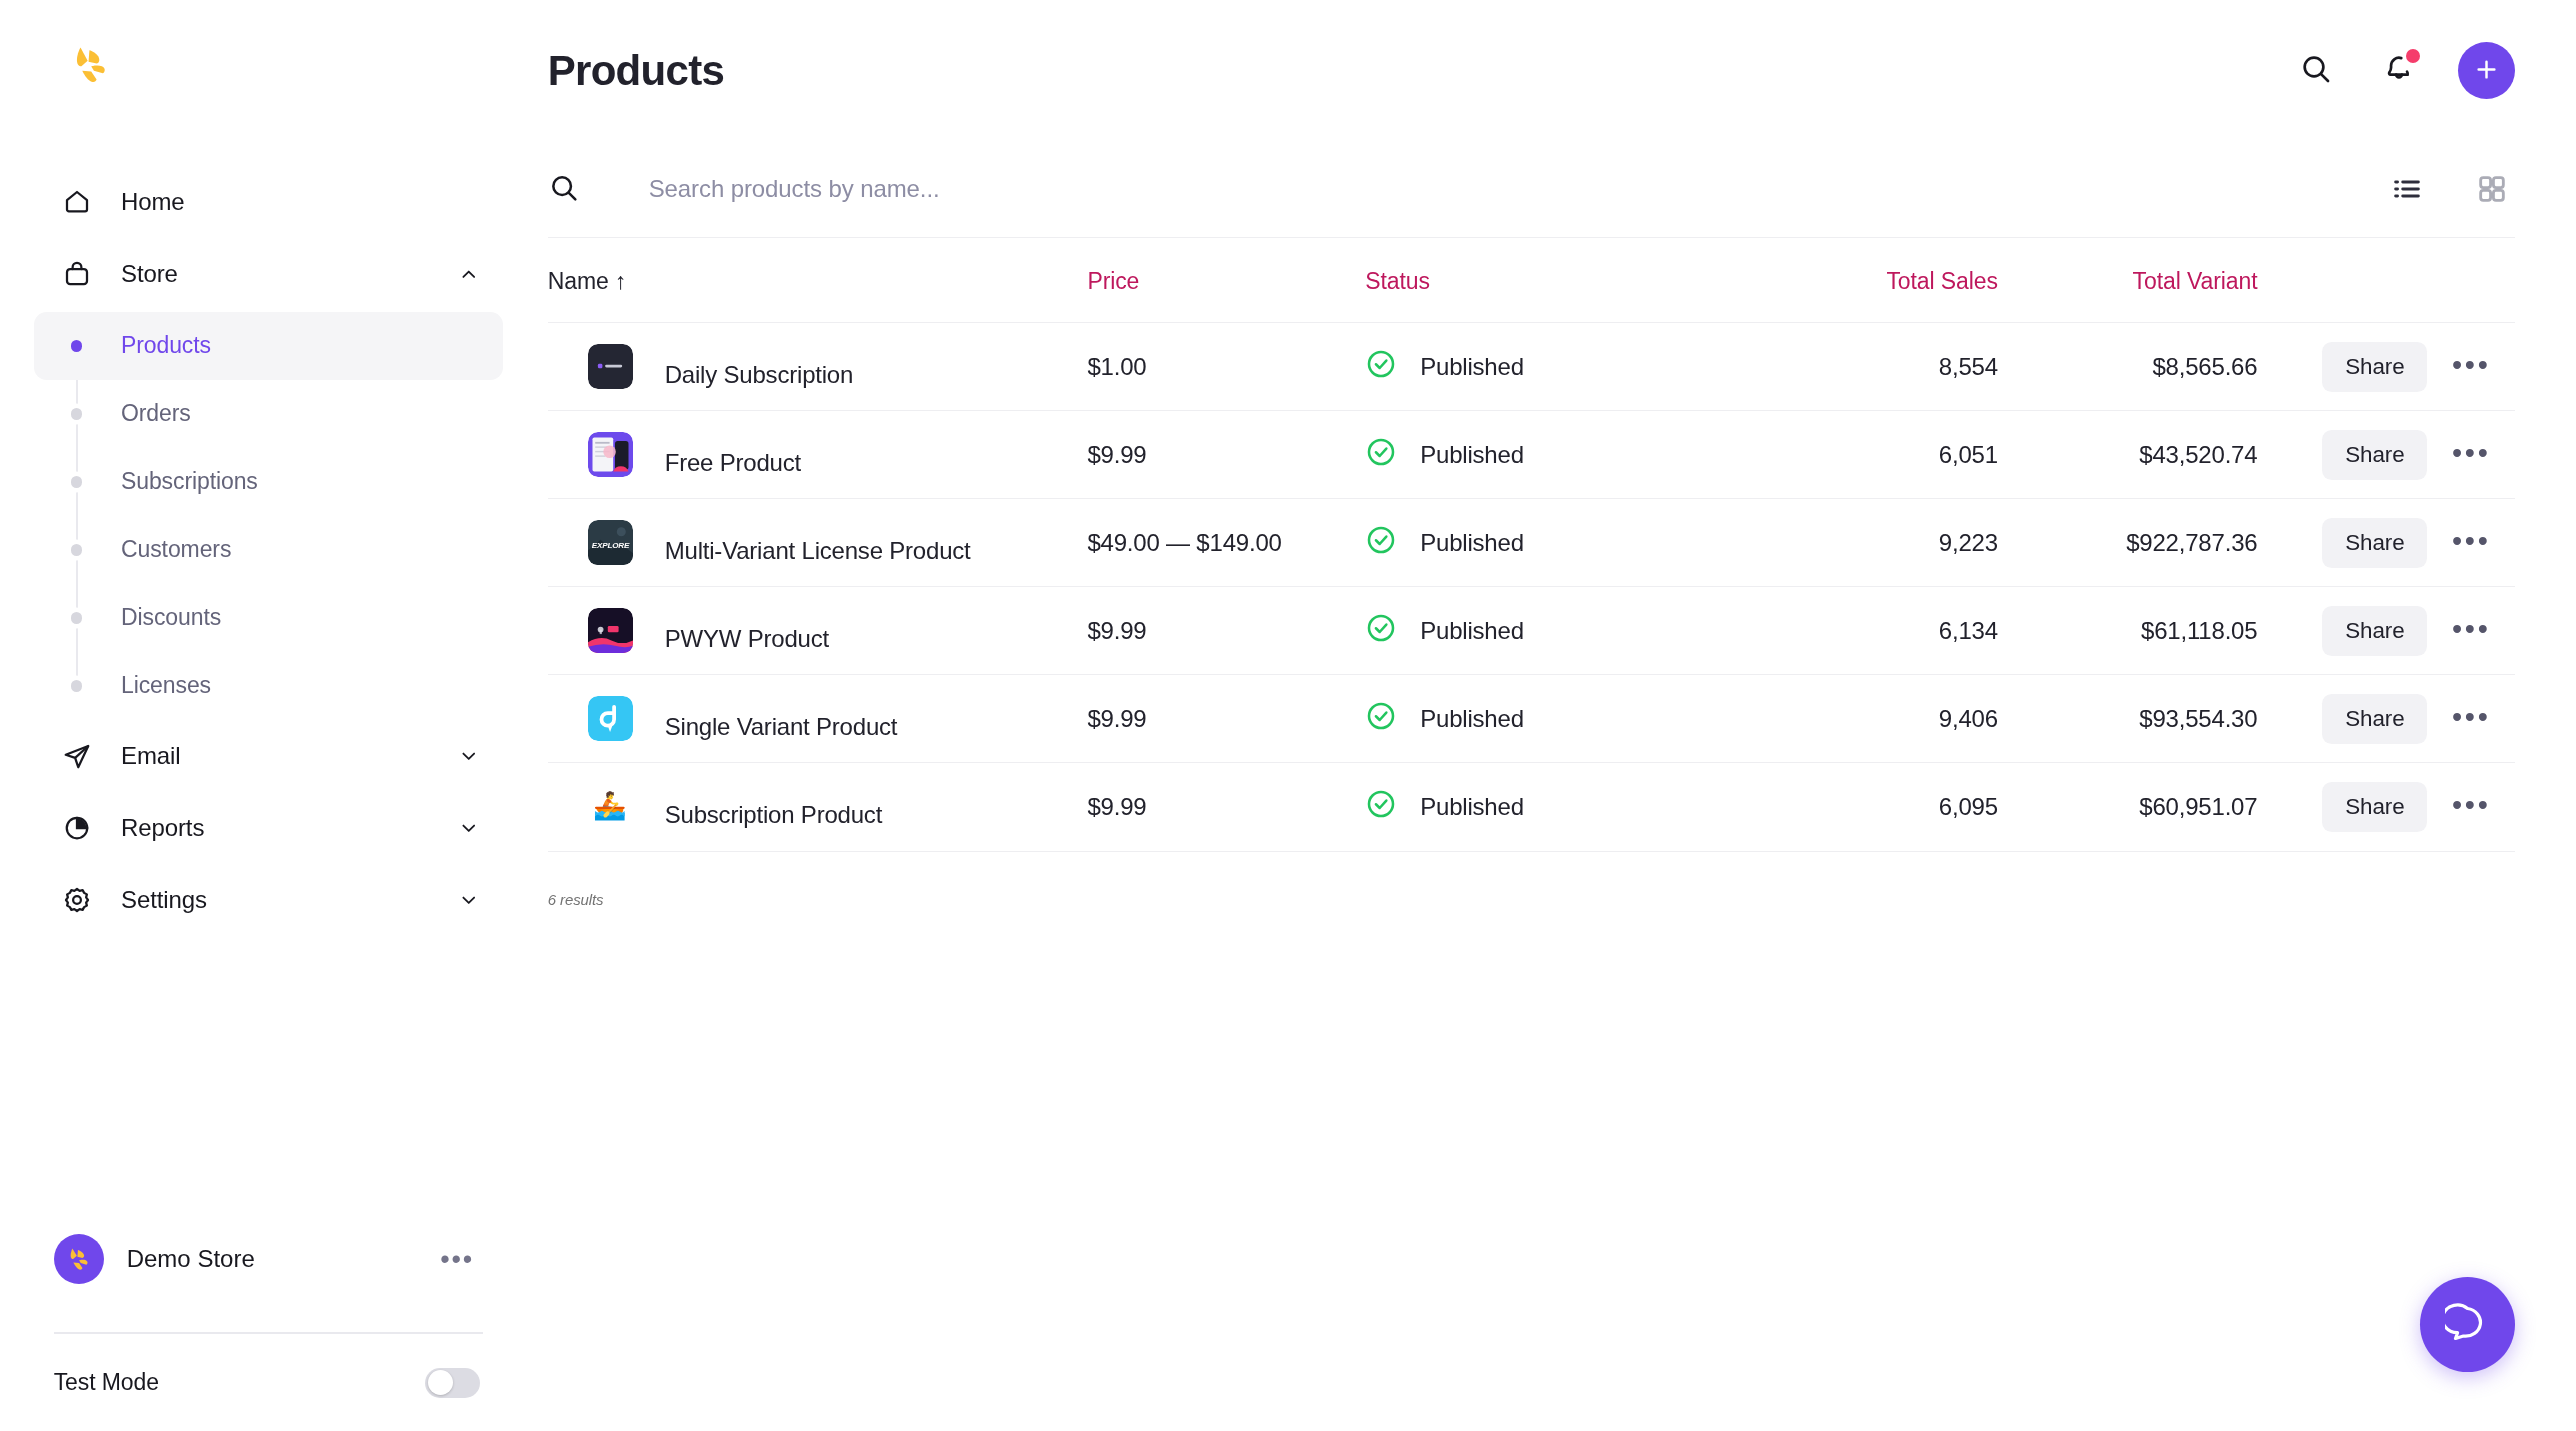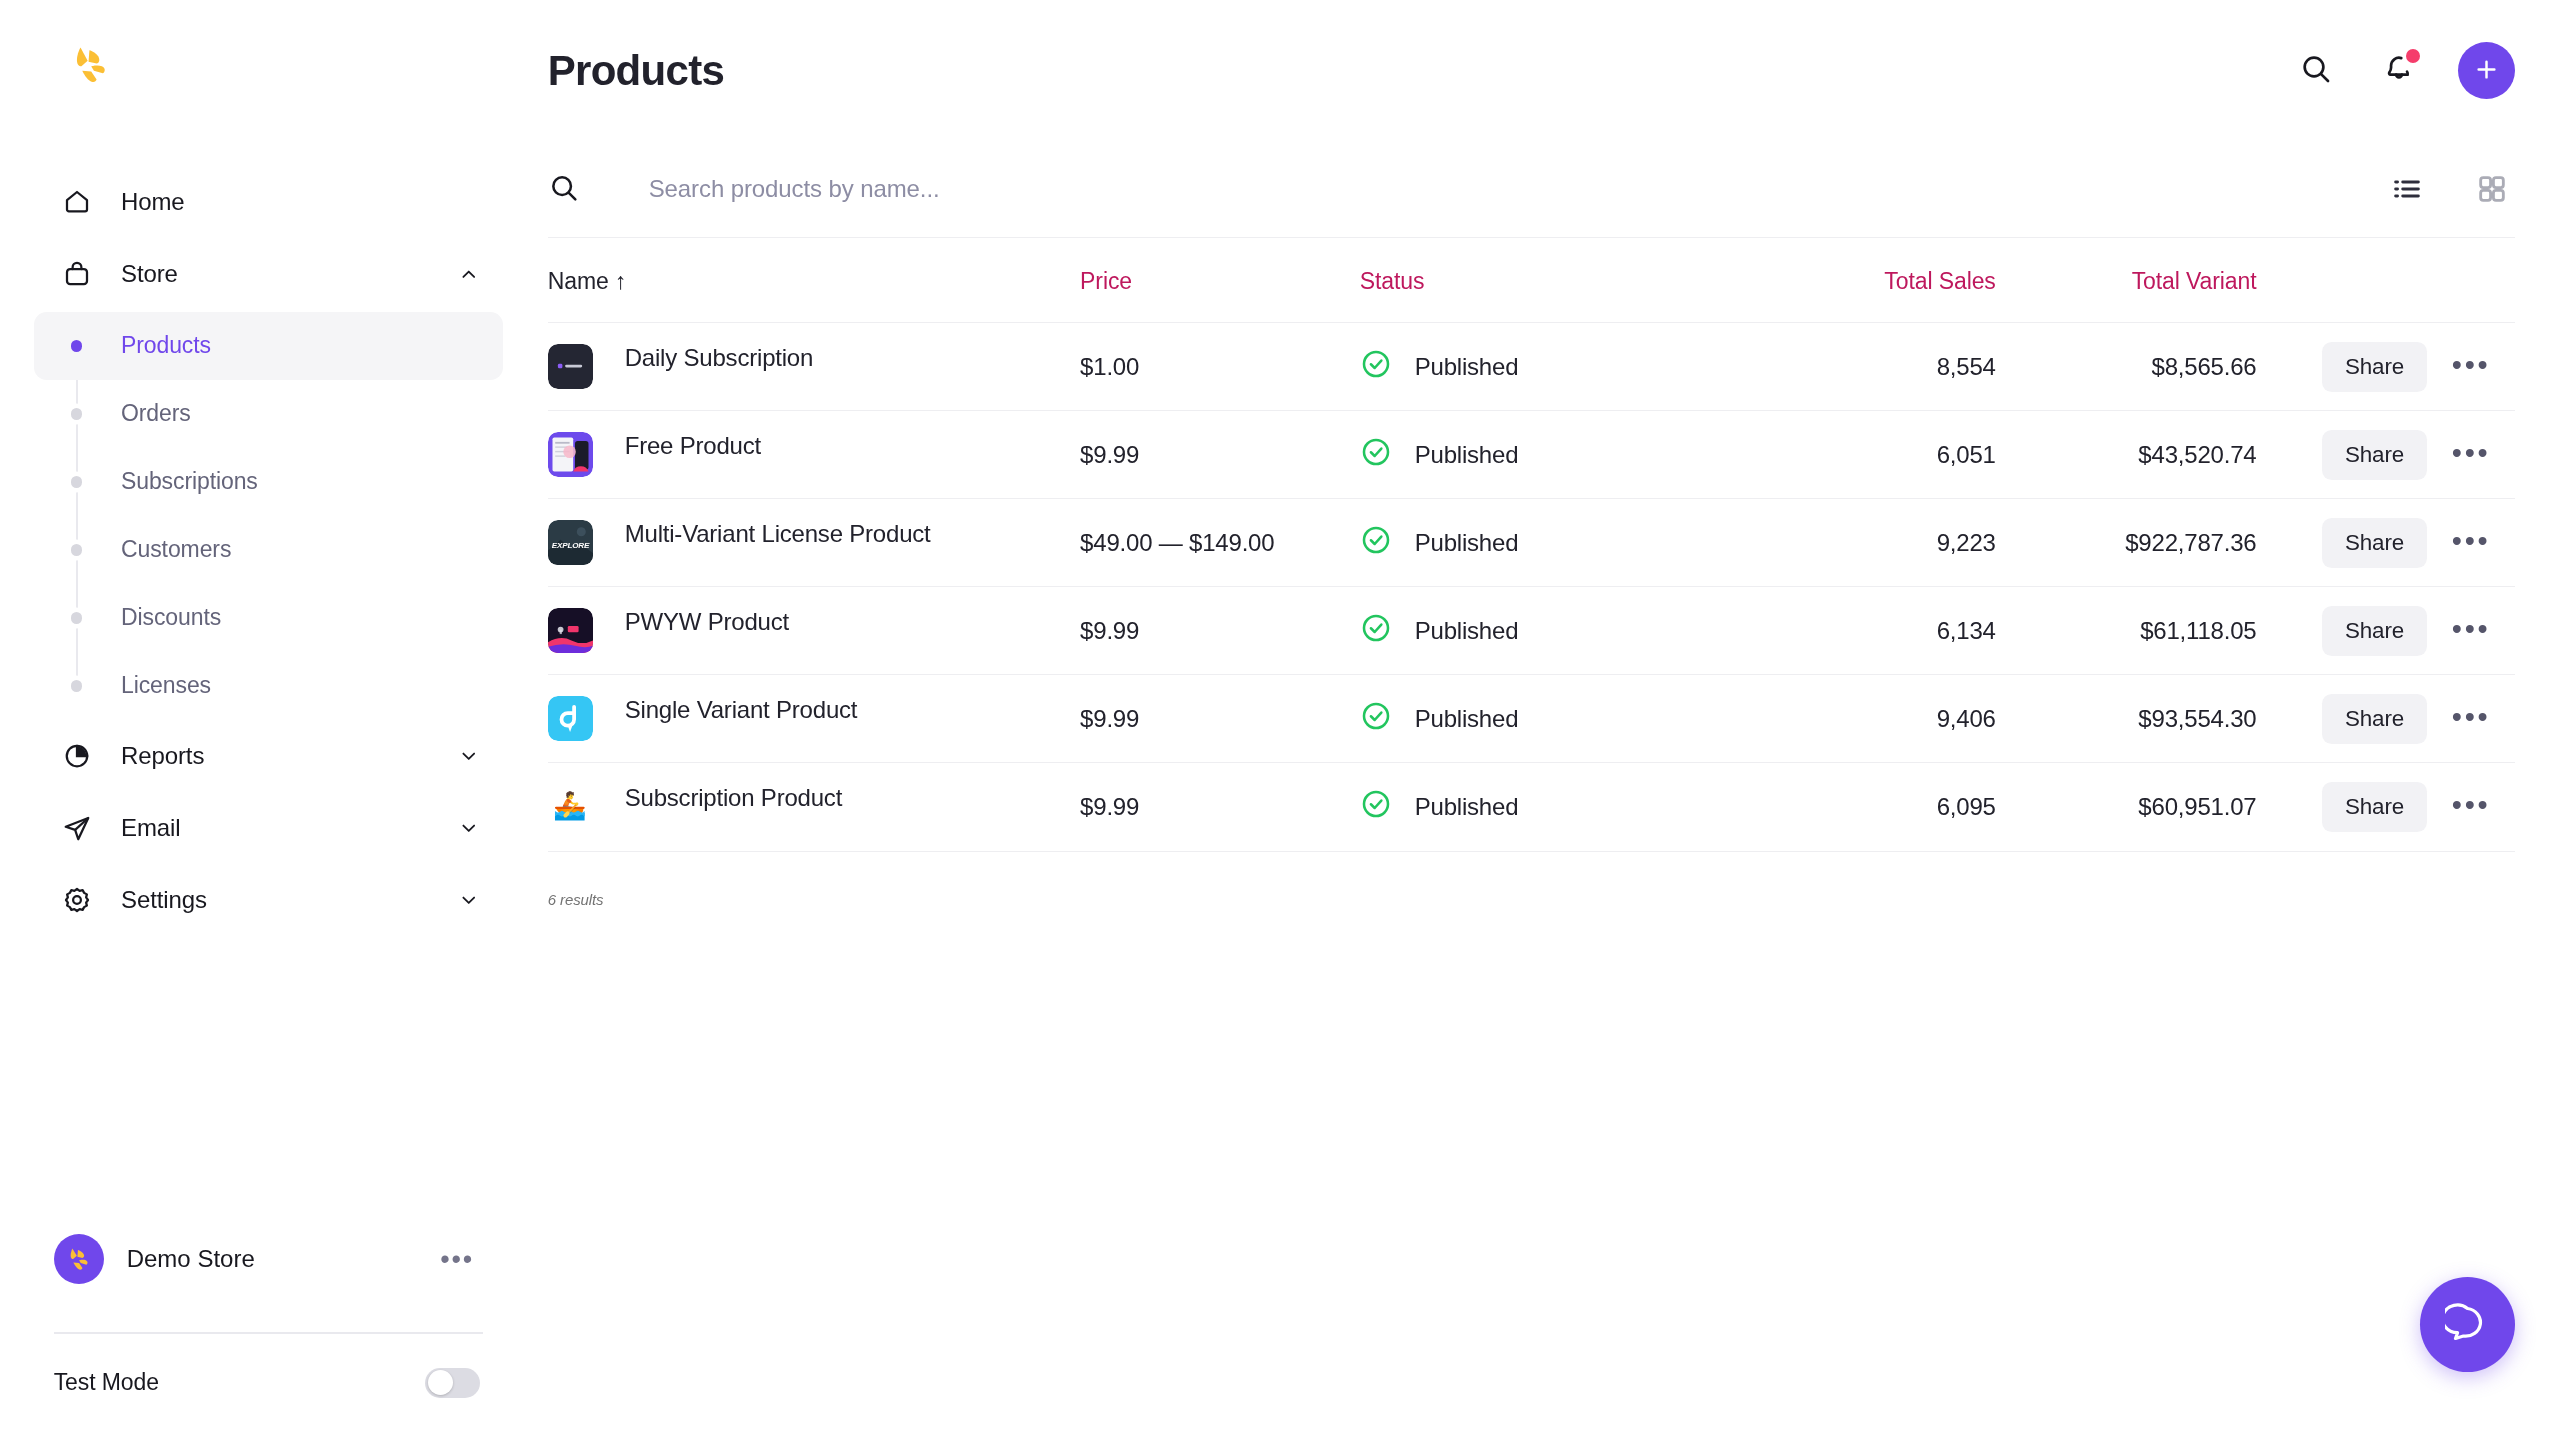--- a/index.html
+++ b/index.html
@@ -180,21 +180,21 @@
   }
   thead th.name-h { color: #22222c; padding-left: 0; }
   thead th.num { text-align: right; }
   tbody tr { border-top: 1.8px solid #eeeef1; }
   tbody td {
     padding: 0; height: 88px;
     font-size: 24px; color: #22222c; letter-spacing: -0.2px;
     vertical-align: middle;
   }
   td.num { text-align: right; white-space: nowrap; }
-  .name-cell { display: flex; align-items: flex-start; }
+  .name-cell { display: flex; align-items: flex-end; margin-left: 40px; }
   .thumb {
     width: 45px; height: 45px; border-radius: 9.8px;
     flex-shrink: 0; overflow: hidden;
     display: flex; align-items: center; justify-content: center;
     font-size: 27px; line-height: 1;
   }
   .thumb svg { display: block; width: 100%; height: 100%; }
   .prod-name { margin-left: 32px; white-space: nowrap; }
   .status-cell { display: flex; align-items: center; }
   .status-text { margin-left: 23px; }
@@ -304,42 +304,42 @@
         <div class="sub-item">
           <span class="sub-dot">
               <i></i>
             </span>
           <span class="sub-label">Licenses</span>
         </div>
       </div>
 
       <div class="nav-item">
         <span class="nav-icon">
+          <svg width="30" height="30" viewBox="0 0 24 24" fill="none" stroke="#18181f" stroke-width="1.8" stroke-linejoin="round">
+            <path d="M21 4 L3 11 L10.5 13.5 L13 21 Z"></path>
+            <path d="M10.5 13.5 L21 4"></path>
+          </svg>
+        </span>
+        <span class="nav-label">Email</span>
+        <span class="nav-chevron">
+          <svg width="21.5" height="21.5" viewBox="0 0 24 24" fill="none" stroke="#18181f" stroke-width="2" stroke-linecap="round" stroke-linejoin="round">
+              <path d="M6 9 L12 15 L18 9"></path>
+            </svg>
+        </span>
+      </div>
+
+      <div class="nav-item">
+        <span class="nav-icon">
           <svg width="30" height="30" viewBox="0 0 24 24" fill="none" stroke="#18181f" stroke-width="1.8">
             <circle cx="12" cy="12" r="8.2"></circle>
             <path d="M12 3.8 V12 H20.2" stroke-linecap="round"></path>
             <path d="M12 4.4 A7.6 7.6 0 0 1 19.6 12 H12 Z" fill="#18181f" stroke="none"></path>
           </svg>
         </span>
         <span class="nav-label">Reports</span>
-        <span class="nav-chevron">
-          <svg width="21.5" height="21.5" viewBox="0 0 24 24" fill="none" stroke="#18181f" stroke-width="2" stroke-linecap="round" stroke-linejoin="round">
-              <path d="M6 9 L12 15 L18 9"></path>
-            </svg>
-        </span>
-      </div>
-
-      <div class="nav-item">
-        <span class="nav-icon">
-          <svg width="30" height="30" viewBox="0 0 24 24" fill="none" stroke="#18181f" stroke-width="1.8" stroke-linejoin="round">
-            <path d="M21 4 L3 11 L10.5 13.5 L13 21 Z"></path>
-            <path d="M10.5 13.5 L21 4"></path>
-          </svg>
-        </span>
-        <span class="nav-label">Email</span>
         <span class="nav-chevron">
           <svg width="21.5" height="21.5" viewBox="0 0 24 24" fill="none" stroke="#18181f" stroke-width="2" stroke-linecap="round" stroke-linejoin="round">
               <path d="M6 9 L12 15 L18 9"></path>
             </svg>
         </span>
       </div>
 
 
       <div class="nav-item">
         <span class="nav-icon">

